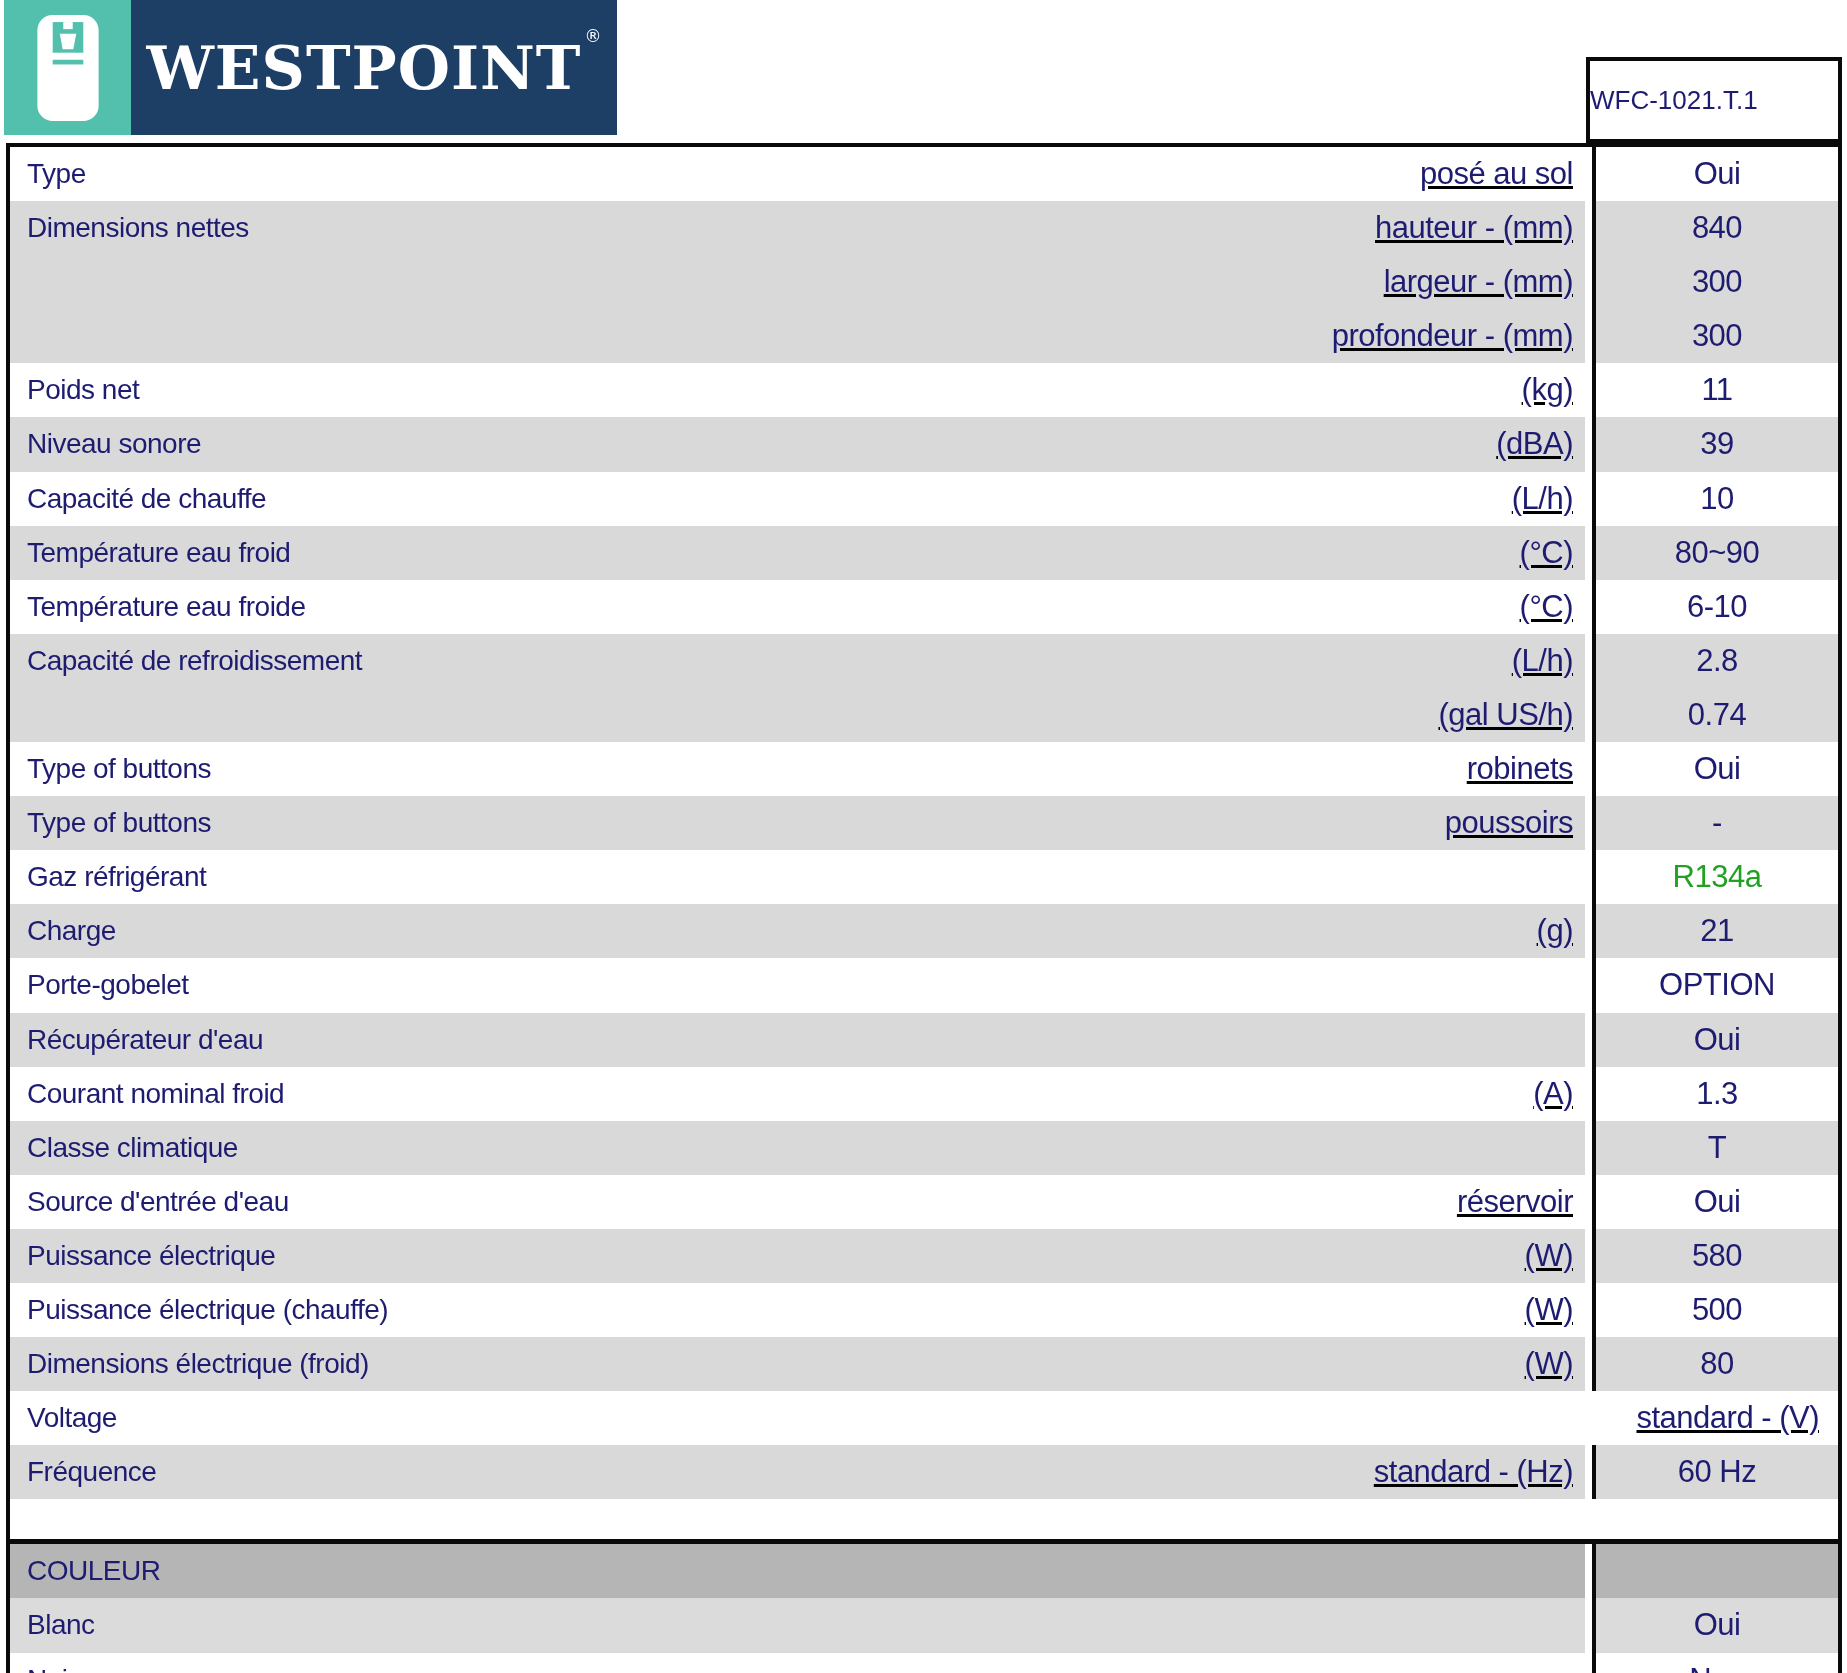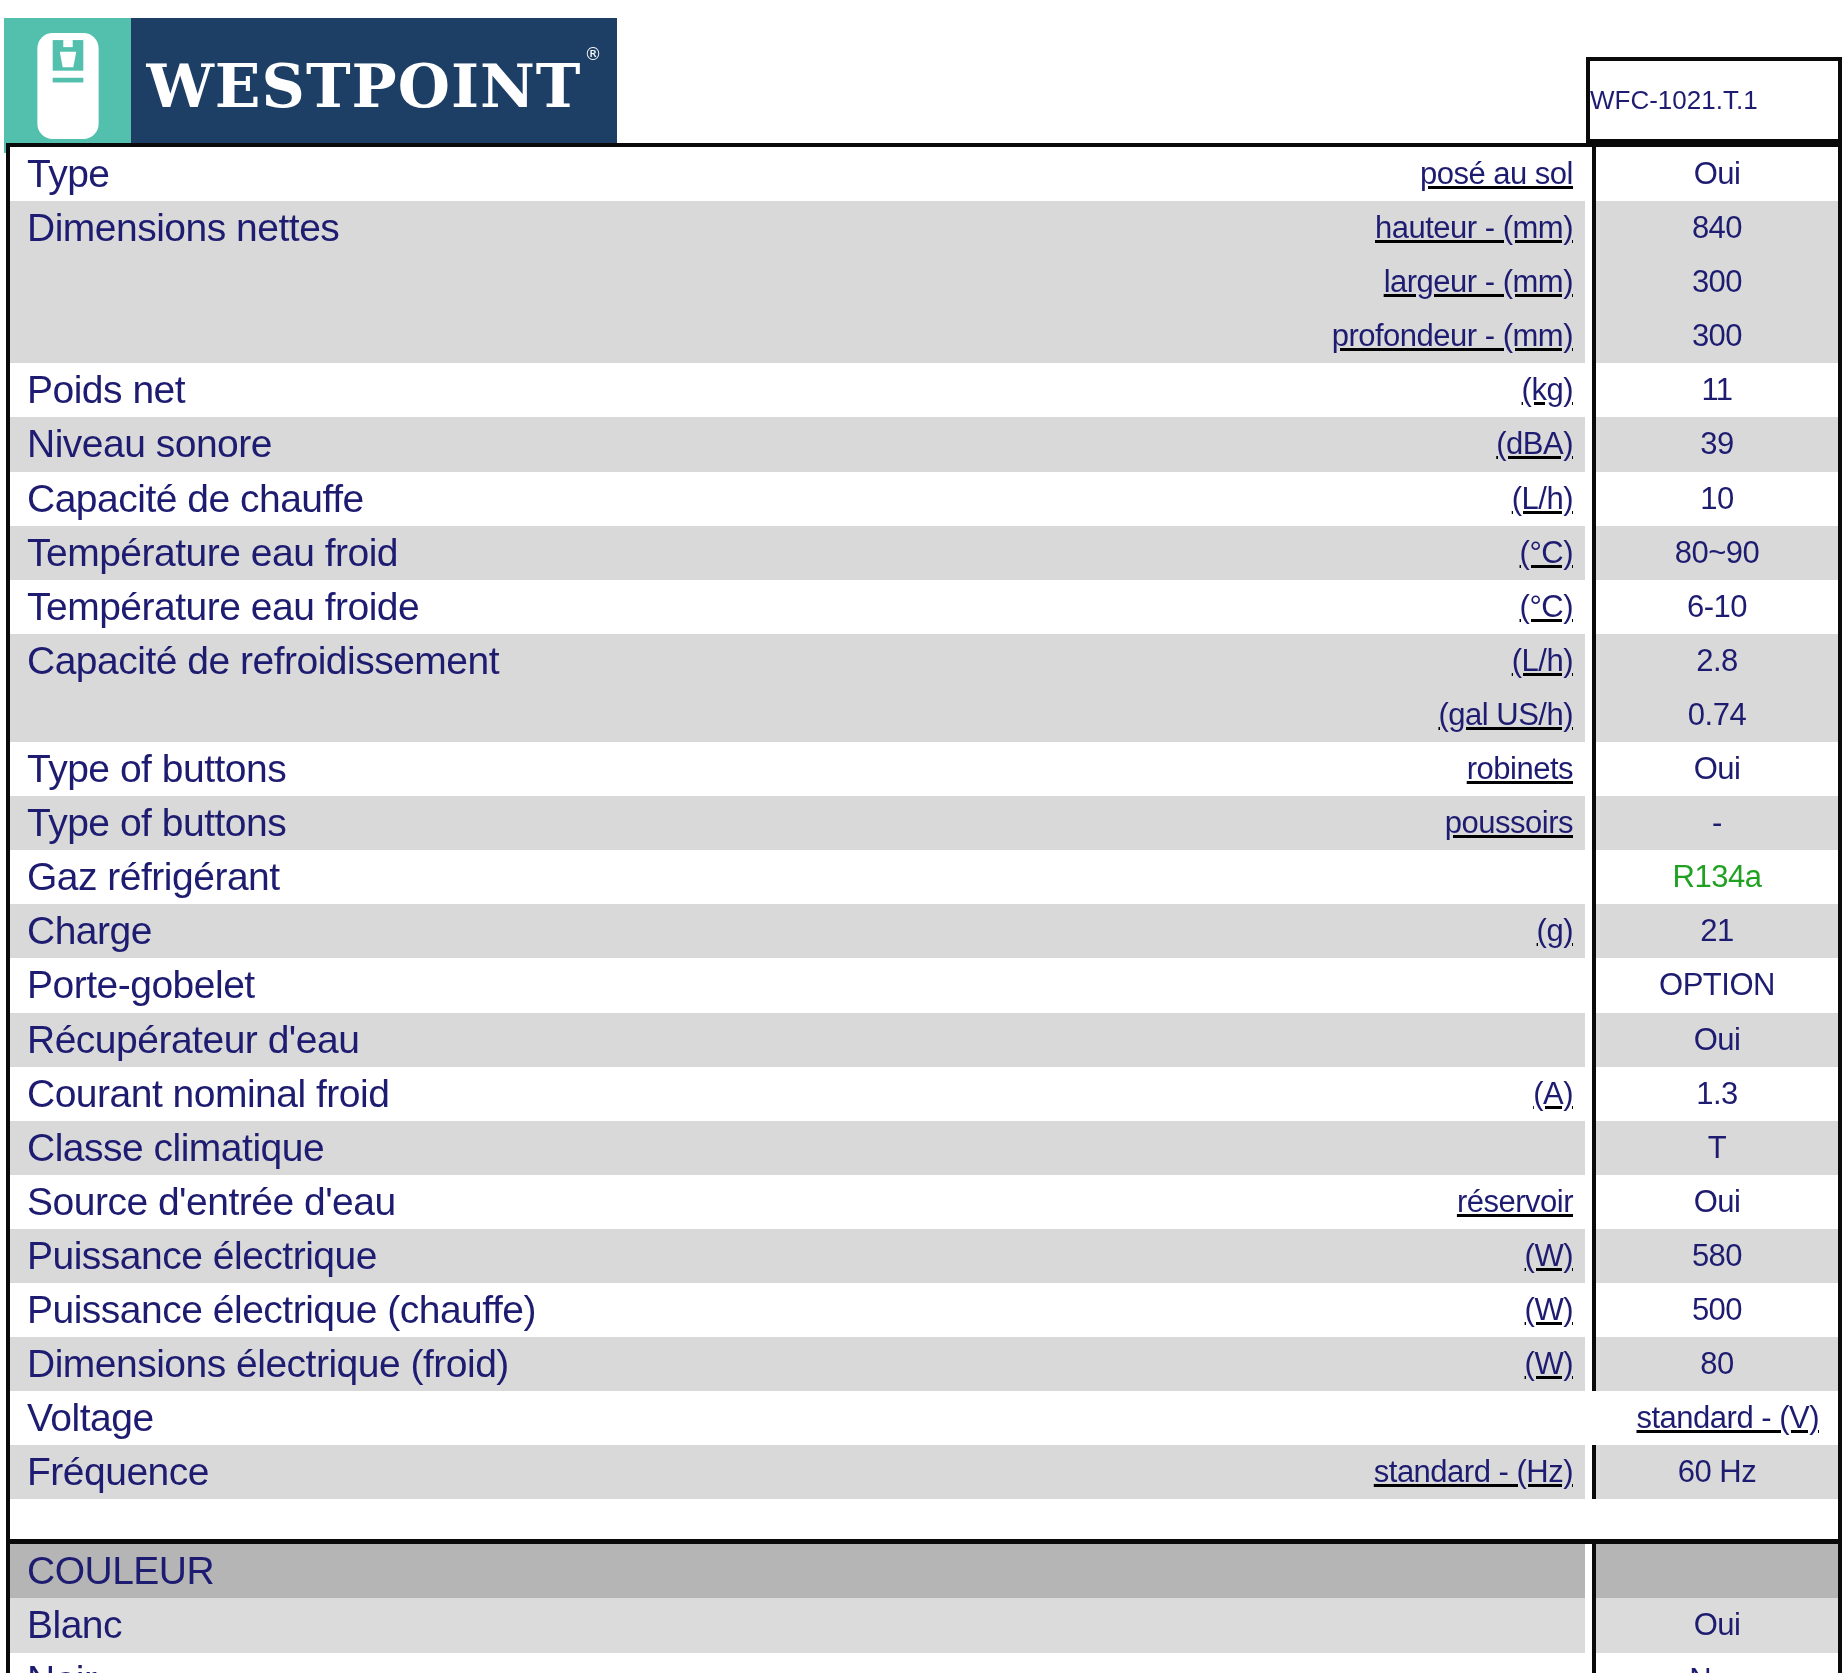--- a/index.html
+++ b/index.html
@@ -4,36 +4,36 @@
 <style>
   :root{
     --lh: 54.1px;
     --border: #0a0a0a;
   }
   *{margin:0;padding:0;box-sizing:border-box;}
   html,body{width:1847px;height:1673px;background:#ffffff;overflow:hidden;}
   body{font-family:"Liberation Sans", sans-serif;position:relative;}
 
   
-  .logo{position:absolute;left:4px;top:18px;height:135px;display:flex;}
+  .logo{position:absolute;left:4px;top:0;height:135px;display:flex;}
   .logo-teal{width:127px;height:135px;background:var(--teal,#53c0ad);display:flex;align-items:center;justify-content:center;}
   .logo-navy{width:486px;height:135px;background:var(--navy_box,#1d3f66);display:flex;align-items:center;justify-content:center;}
   .wordmark{color:#ffffff;font-family:"DejaVu Serif", serif;font-weight:bold;font-size:60px;letter-spacing:1px;line-height:1;}
   .rmark{color:#ffffff;font-family:"DejaVu Sans", sans-serif;font-size:17px;align-self:flex-start;margin-top:26px;margin-left:3px;}
 
   .model-box{position:absolute;left:1586px;top:57px;width:256px;height:86px;background:#ffffff;
     border:4px solid var(--border);display:flex;align-items:center;justify-content:flex-start;}
   .model-box span{color:var(--text_navy,#1e1c70);font-size:26px;letter-spacing:0px;}
 
   
   .spec-table{position:absolute;left:6px;top:143px;width:1836px;border:4px solid var(--border);background:#ffffff;}
   .row{display:flex;background:#ffffff;}
   .left{flex:1;display:flex;margin-right:7px;}
   .label{flex:1;align-self:flex-start;line-height:var(--lh);padding-left:17px;
-    color:var(--text_navy,#1e1c70);font-size:39px;letter-spacing:-0.5px;white-space:nowrap;}
+    color:var(--text_navy,#1e1c70);font-size:28px;letter-spacing:-0.5px;white-space:nowrap;}
   .units{display:flex;flex-direction:column;align-items:flex-end;padding-right:12px;text-decoration:underline;}
   .uline{height:var(--lh);line-height:var(--lh);color:var(--text_navy,#1e1c70);font-size:31px;letter-spacing:-0.5px;white-space:nowrap;}
   .vals{width:246px;border-left:4px solid var(--border);display:flex;flex-direction:column;align-items:center;}
   .vline{height:var(--lh);line-height:var(--lh);color:var(--text_navy,#1e1c70);font-size:31px;letter-spacing:-0.5px;text-align:center;white-space:nowrap;}
   .vline.green{color:var(--green_value,#21a121);}
 
   .bg-gray .left, .bg-gray .vals{background:var(--row_gray,#d9d9d9);}
   .bg-blanc .left, .bg-blanc .vals{background:var(--blanc_row_gray,#dbdbdb);}
   .bg-section .left, .bg-section .vals{background:var(--section_gray,#b5b5b5);}
   .section-row{border-top:5px solid var(--border);margin-top:40px;}

